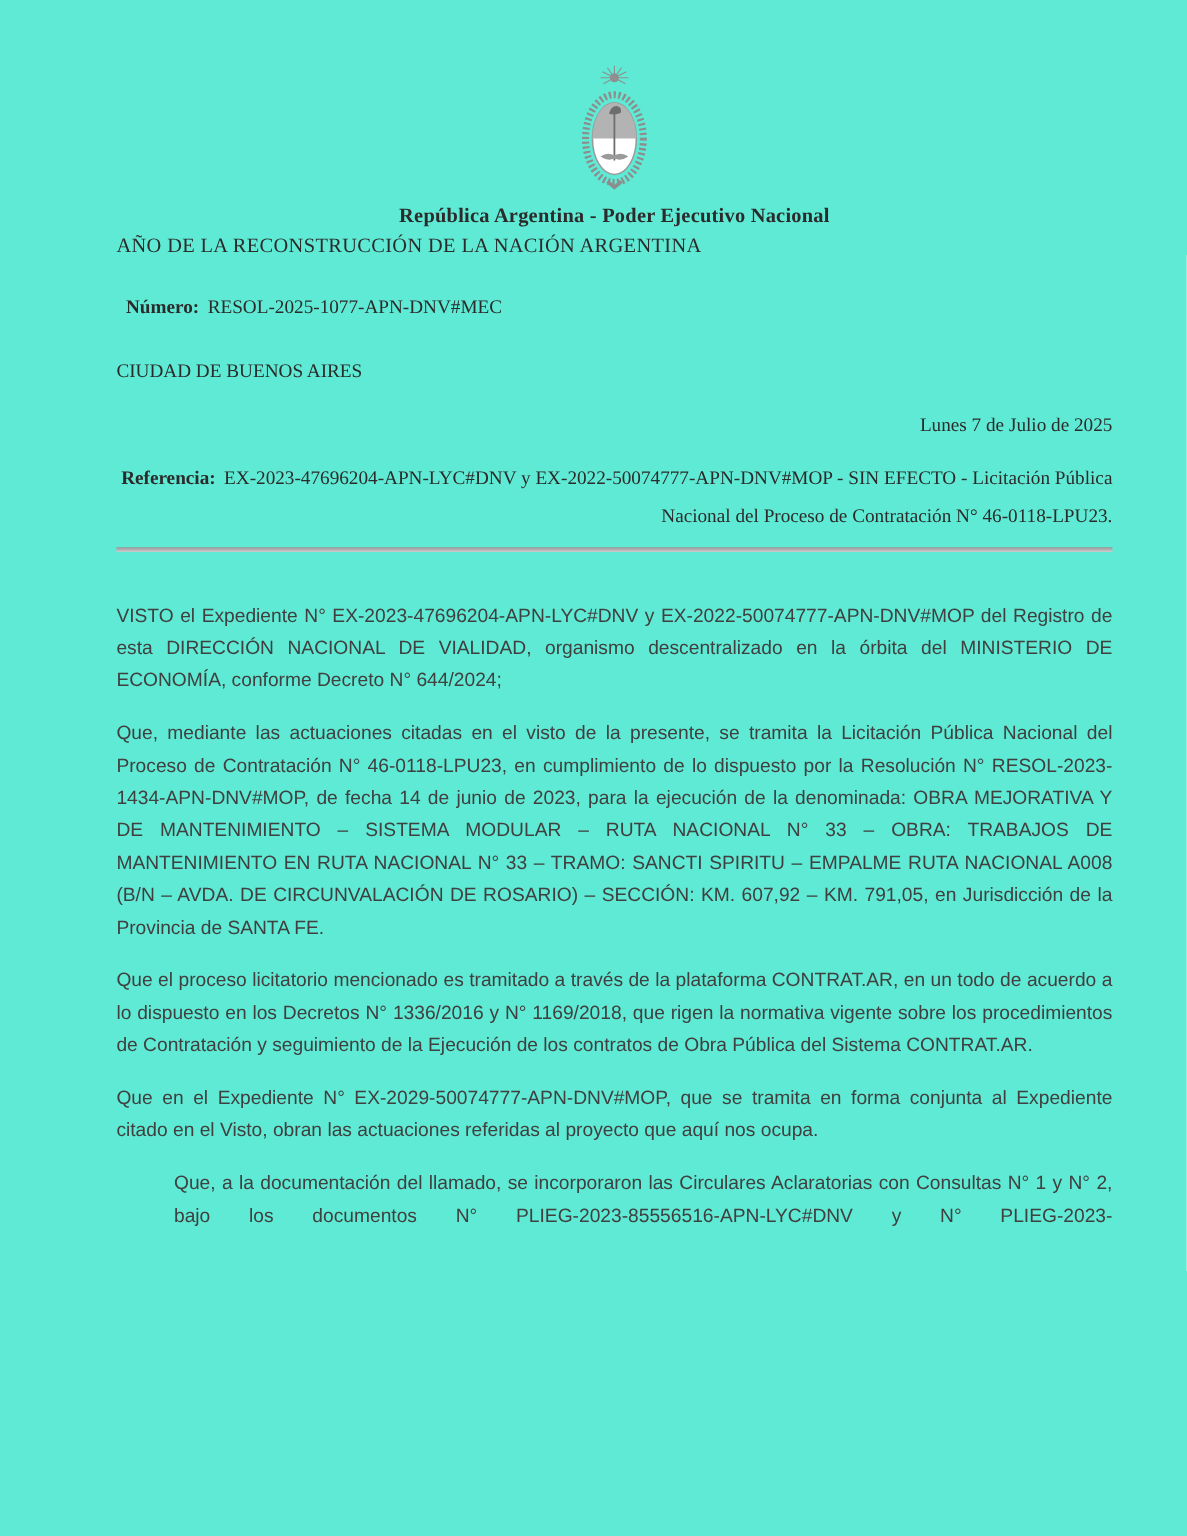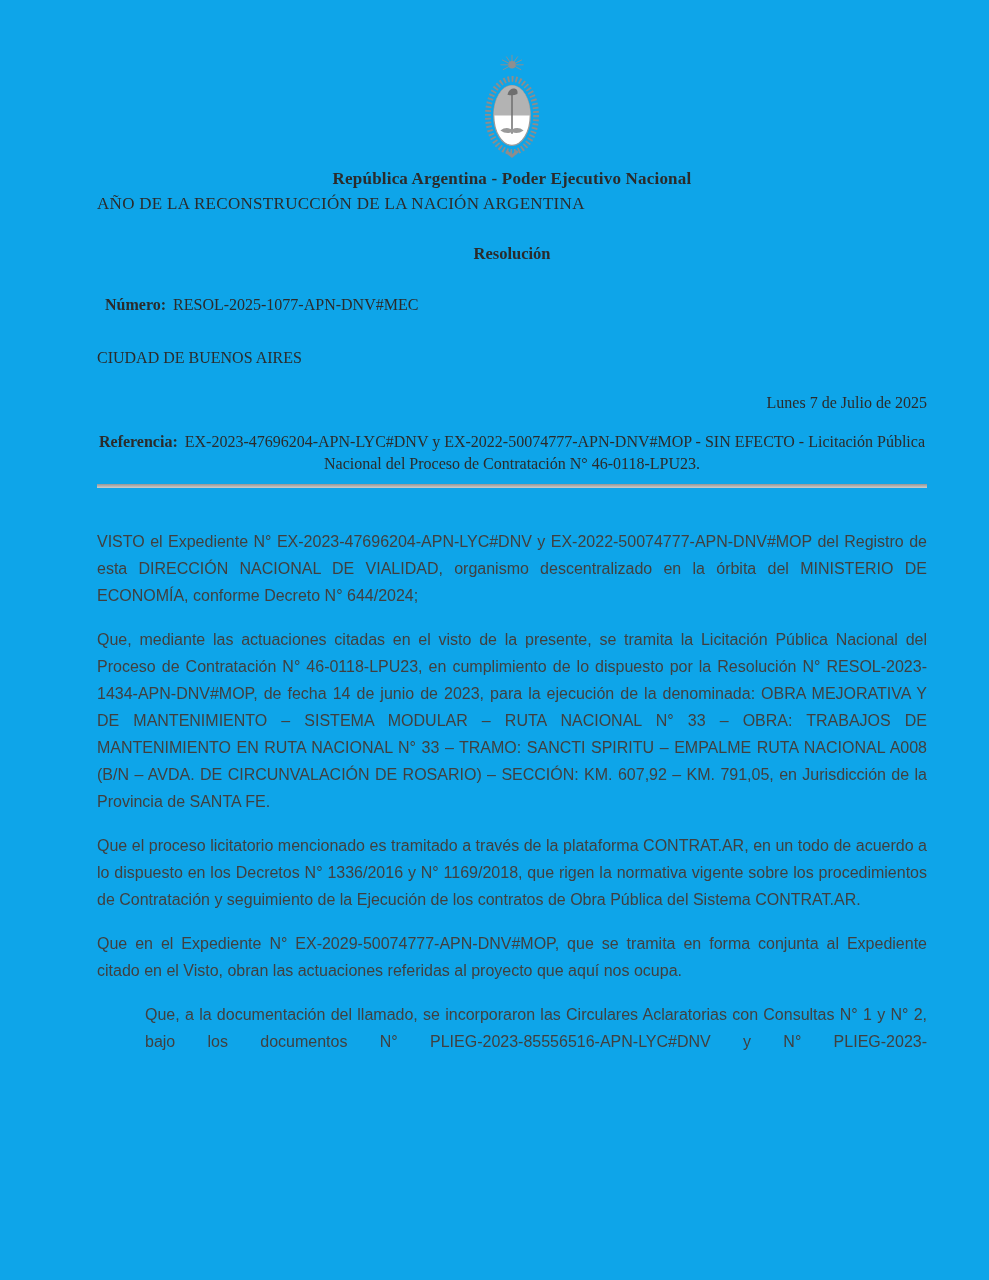--- a/index.html
+++ b/index.html
@@ -6,21 +6,21 @@
   html, body {
     margin: 0;
     padding: 0;
     background: #ffffff;
   }
   .page {
     position: relative;
     width: 989px;
     height: 1280px;
     margin: 0 auto;
-    background: #0ea5e9;
+    background: #5eead4;
     overflow: hidden;
     font-family: "Liberation Serif", serif;
     color: #2b2b2b;
   }
   .content {
     width: 830px;
     margin-left: 97px;
   }
   .crest {
     text-align: center;
@@ -66,22 +66,22 @@
   }
   .date-line {
     text-align: right;
     font-size: 16px;
     line-height: 21px;
     margin-top: 24px;
   }
   .reference-block {
     margin-top: 18px;
     font-size: 16px;
-    line-height: 22px;
-    text-align: center;
+    line-height: 32px;
+    text-align: right;
   }
   .rule {
     margin-top: 9px;
     height: 4px;
     background: linear-gradient(#979797, #cdcdcd);
     border: none;
   }
   .doc-body {
     margin-top: 40px;
     font-family: "Liberation Sans", sans-serif;
@@ -131,21 +131,20 @@
 
         <path d="M 36 92 q 7 -5 14 -1 q 7 -4 14 1 q -7 5 -14 2 q -7 3 -14 -2 Z" fill="#9a9a9a"></path>
 
         <path d="M 43 117 l 7 6 l 7 -6" stroke="#8d8d8d" stroke-width="3.5" fill="none"></path>
       </svg>
     </div>
 
     <div class="org-line">República Argentina - Poder Ejecutivo Nacional</div>
     <div class="year-line">AÑO DE LA RECONSTRUCCIÓN DE LA NACIÓN ARGENTINA</div>
 
-    <div class="doc-type">Resolución</div>
 
     <div class="number-row">
       <span class="bold-label">Número:</span><span>RESOL-2025-1077-APN-DNV#MEC</span>
     </div>
 
     <div class="city-line">CIUDAD DE BUENOS AIRES</div>
     <div class="date-line">Lunes 7 de Julio de 2025</div>
 
     <div class="reference-block">
       <span class="bold-label">Referencia:</span><span>EX-2023-47696204-APN-LYC#DNV y EX-2022-50074777-APN-DNV#MOP - SIN EFECTO - Licitación Pública Nacional del Proceso de Contratación N° 46-0118-LPU23.</span>

